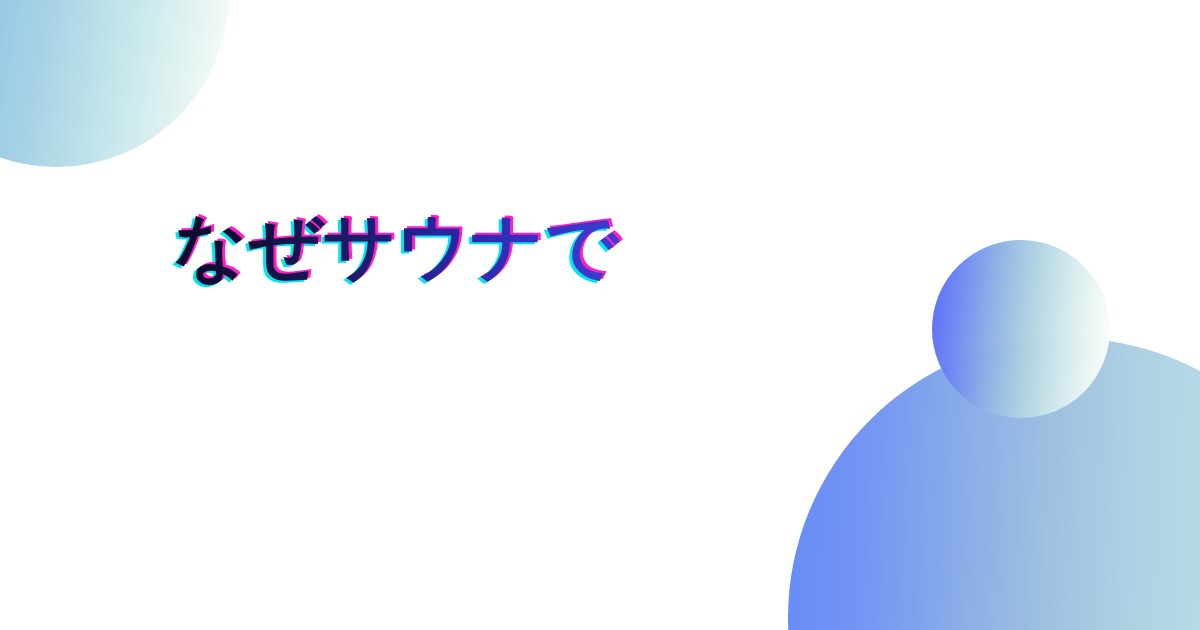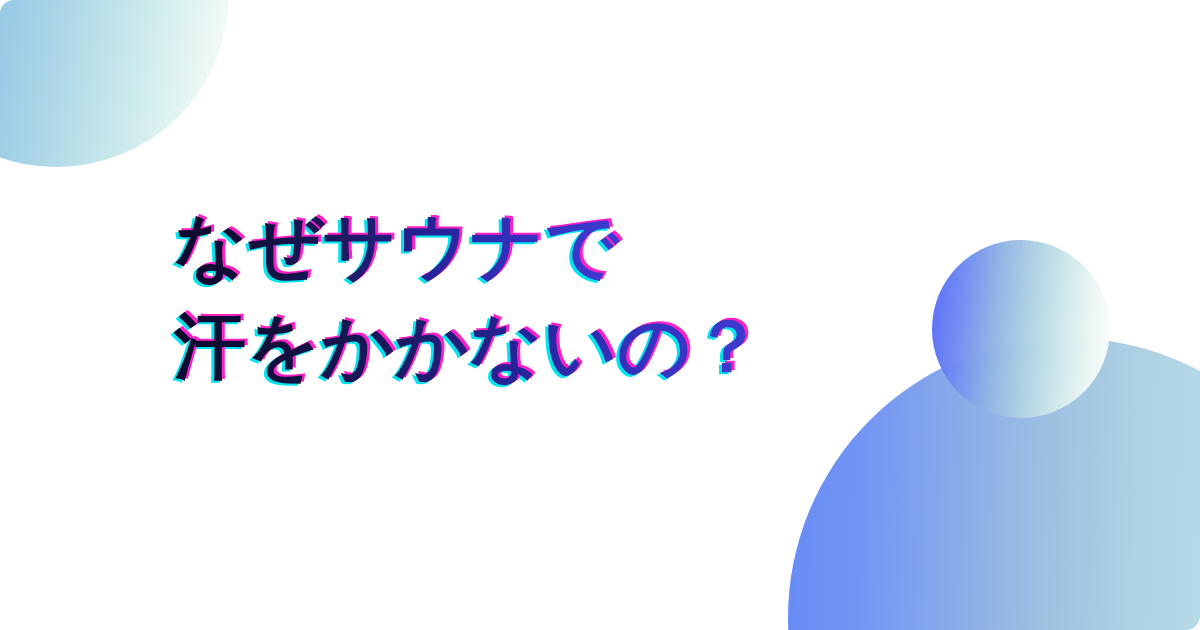--- a/index.html
+++ b/index.html
@@ -10,21 +10,20 @@
   body {
     font-family: "DejaVu Sans", "Liberation Sans", sans-serif;
   }
 
   .canvas {
     position: relative;
     width: 1200px;
     height: 630px;
     background: #ffffff;
     overflow: hidden;
-    border-radius: 14px;
   }
 
   
   .blob {
     position: absolute;
     border-radius: 50%;
     pointer-events: none;
   }
 
   
@@ -143,21 +142,16 @@
   <div class="blob blob-bottom-small"></div>
 
   <div class="headline">
 
     <div class="headline-line">
       <span class="fringe fringe-cyan">なぜサウナで</span>
       <span class="fringe fringe-magenta">なぜサウナで</span>
       <span class="main">なぜサウナで</span>
     </div>
 
-    <div class="headline-line">
-      <span class="fringe fringe-cyan">汗をかかないの？</span>
-      <span class="fringe fringe-magenta">汗をかかないの？</span>
-      <span class="main">汗をかかないの？</span>
-    </div>
 
   </div>
 
 </div>
 
 </body></html>

